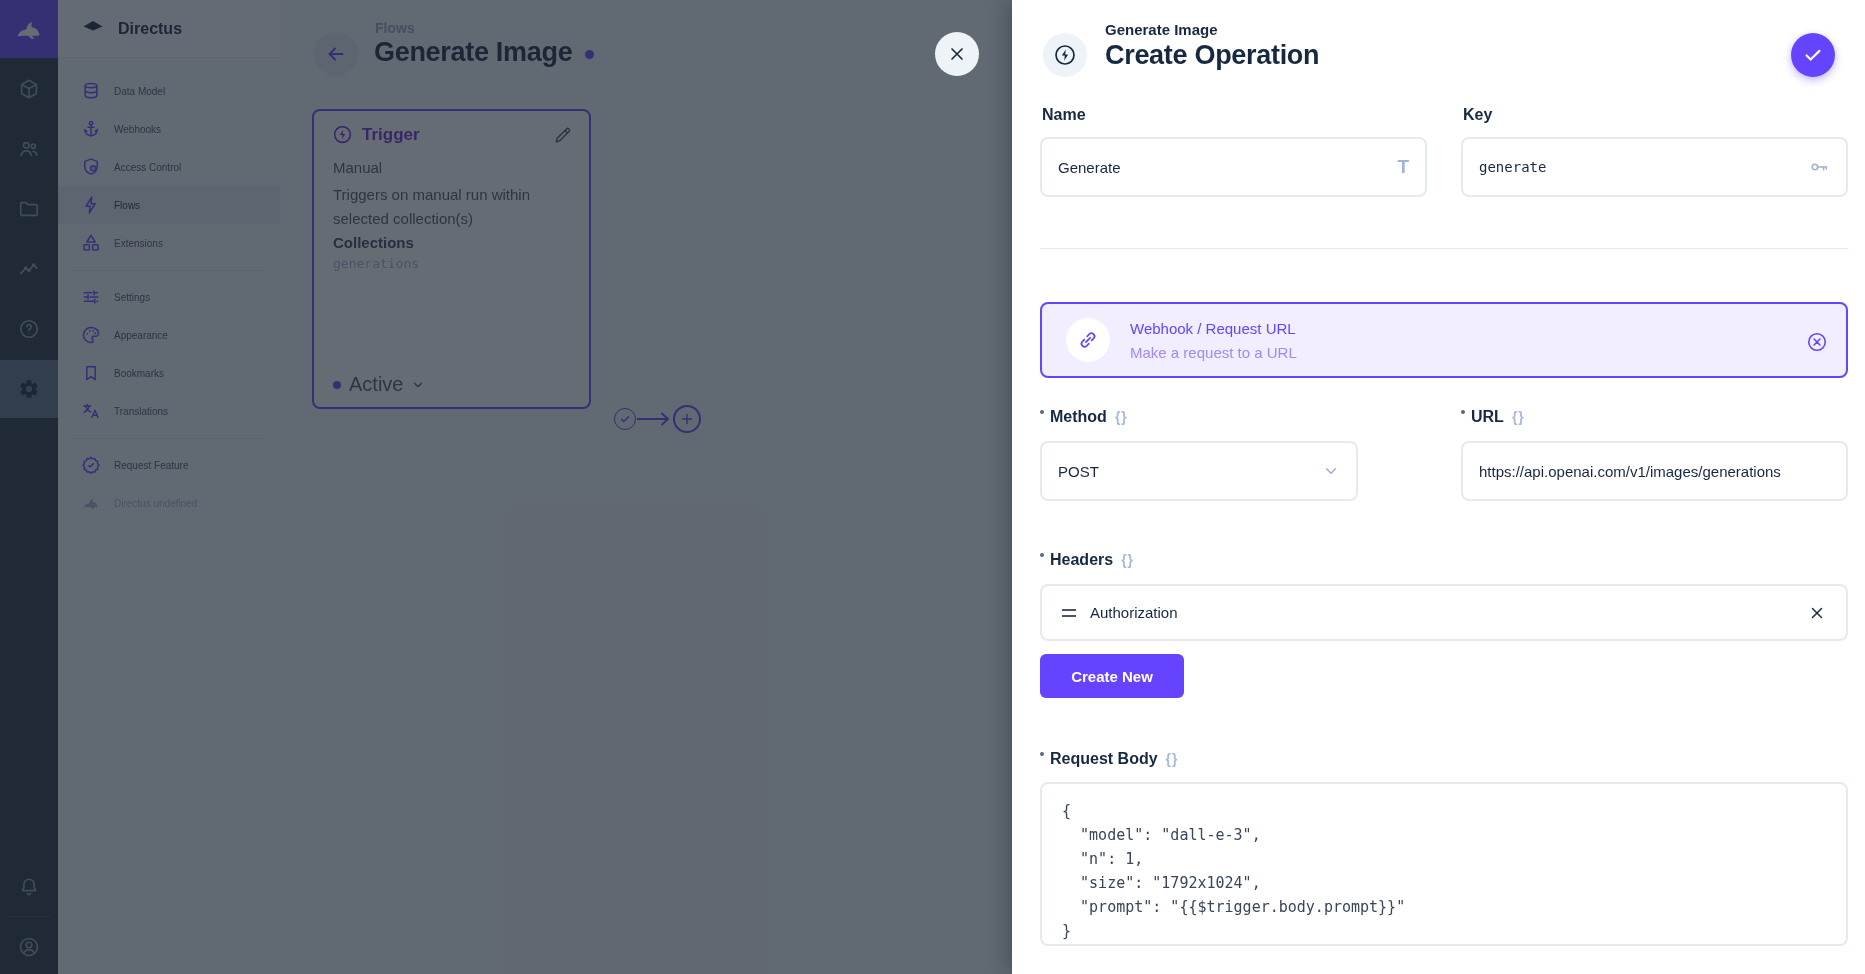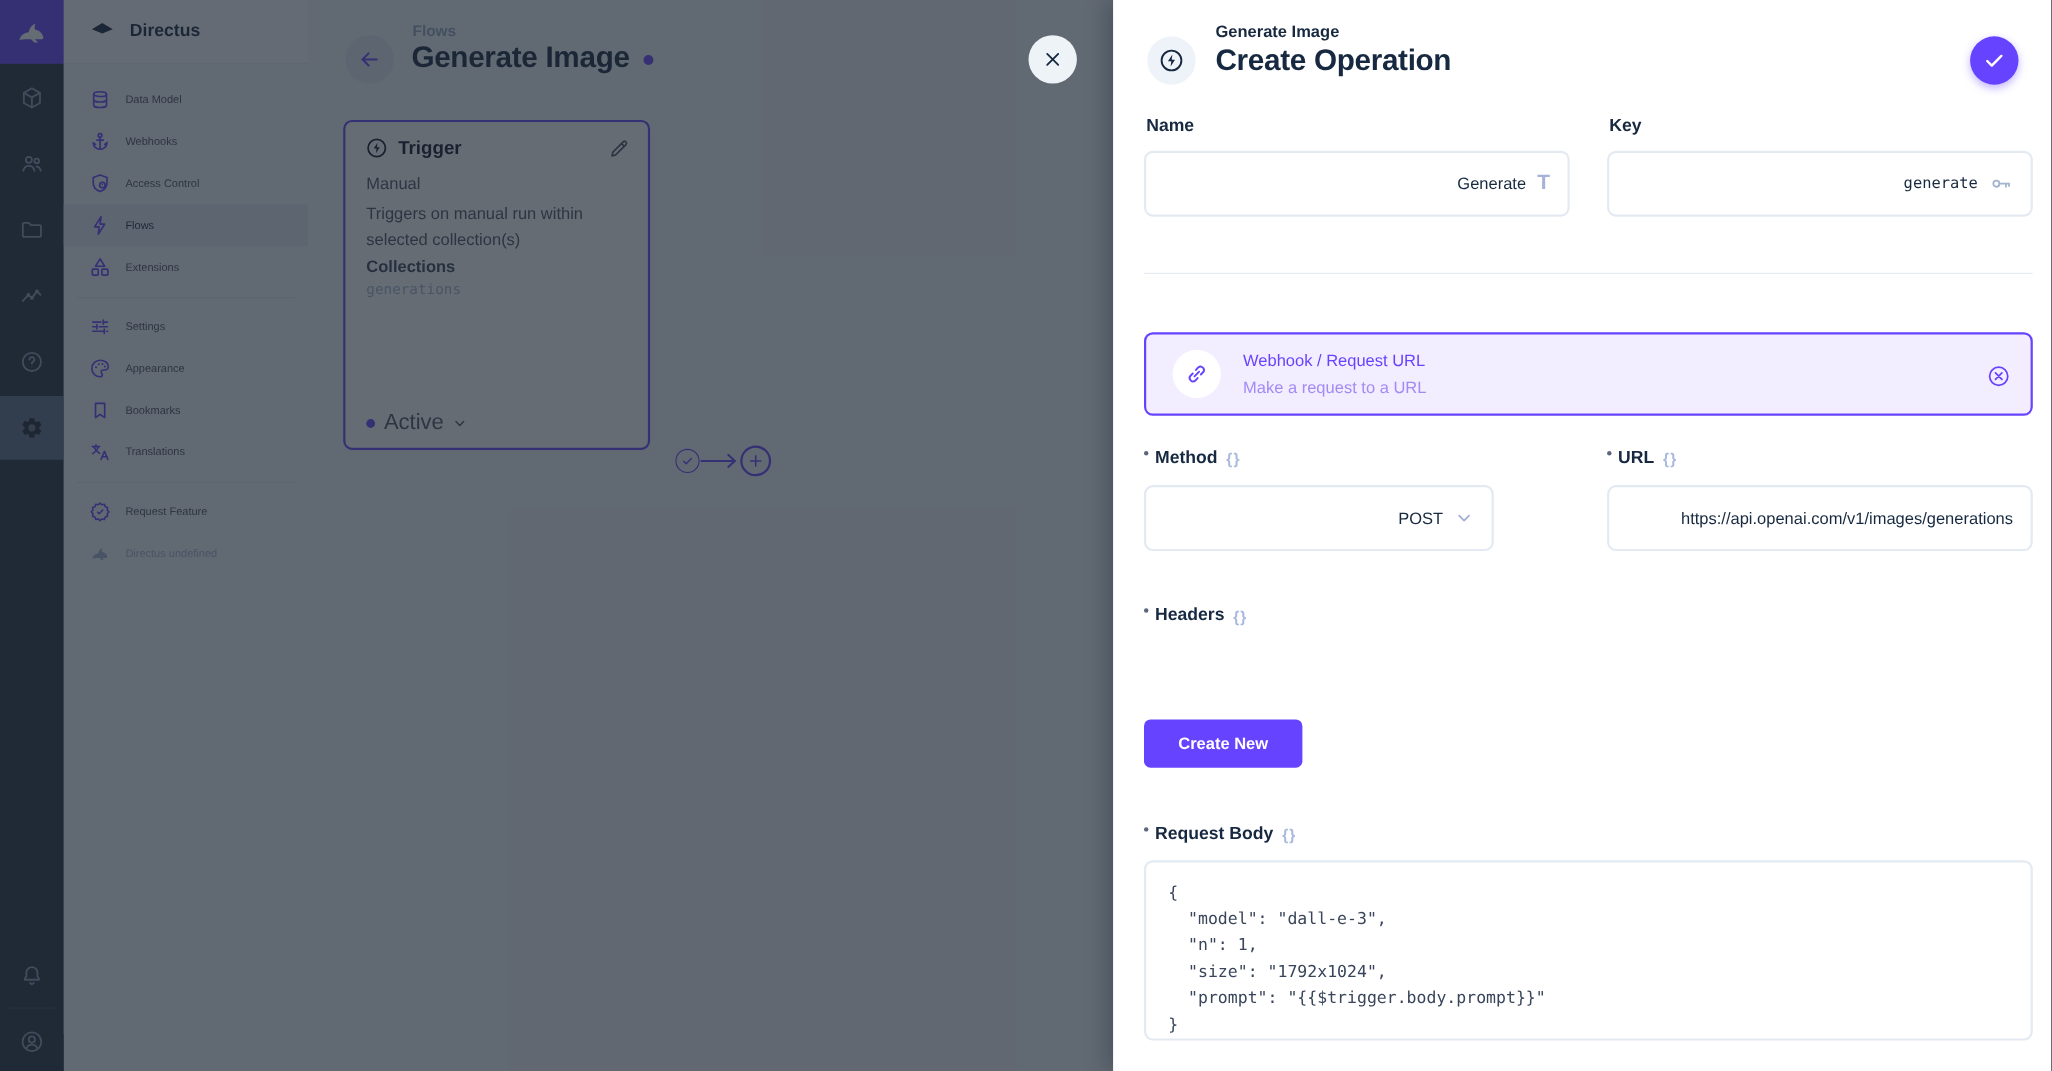--- a/index.html
+++ b/index.html
@@ -28,21 +28,21 @@
 
   
   .main { position:absolute; left:280px; top:0; width:732px; height:974px; background:#F0F4F9; z-index:1; }
   .back-btn { position:absolute; left:34px; top:32px; width:44px; height:44px; border-radius:50%; background:#E2E9F1; border:none; color:#6644FF; display:flex; align-items:center; justify-content:center; cursor:pointer; }
   .crumb { position:absolute; left:95px; top:20px; font-size:14px; font-weight:600; color:#93A8C2; }
   .title-row { position:absolute; left:94px; top:37px; display:flex; align-items:center; gap:13px; }
   .title-row .page-title { font-size:27px; font-weight:700; color:#172940; letter-spacing:-0.3px; }
   .unsaved-dot { width:9px; height:9px; border-radius:50%; background:#6644FF; margin-top:4px; }
 
   .trigger-card { position:absolute; left:32px; top:109px; width:279px; height:300px; background:#ffffff; border:2px solid #6644FF; border-radius:8px; cursor:pointer; }
-  .t-head { position:absolute; left:18px; top:13px; display:flex; align-items:center; gap:9px; color:#0f172a; }
+  .t-head { position:absolute; left:18px; top:13px; display:flex; align-items:center; gap:9px; color:#6d28d9; }
   .t-head .t-label { font-size:17px; font-weight:700; }
   .t-edit { position:absolute; right:14px; top:13px; width:22px; height:22px; color:#4F5464; background:none; border:none; cursor:pointer; }
   .t-manual { position:absolute; left:19px; top:48px; font-size:15px; color:#4F5464; }
   .t-desc { position:absolute; left:19px; top:72px; right:16px; font-size:15px; line-height:24px; color:#4F5464; }
   .t-flabel { position:absolute; left:19px; top:123px; font-size:15px; font-weight:700; color:#39455a; }
   .t-fvalue { position:absolute; left:19px; top:145px; font-family:"DejaVu Sans Mono",monospace; font-size:13px; color:#A2B5CF; }
   .t-status { position:absolute; left:19px; bottom:11px; display:flex; align-items:center; gap:8px; font-size:20px; color:#4F5464; cursor:pointer; }
   .status-dot { width:8px; height:8px; border-radius:50%; background:#6644FF; }
 
   .conn-check { position:absolute; left:300px; top:297px; width:22px; height:22px; border-radius:50%; background:#F0F4F9; border:1.5px solid #6644FF; color:#6644FF; display:flex; align-items:center; justify-content:center; }
@@ -59,21 +59,21 @@
   .d-sub { position:absolute; left:93px; top:21px; font-size:15px; font-weight:700; color:#172940; }
   .d-title { position:absolute; left:93px; top:40px; font-size:27px; font-weight:700; color:#172940; letter-spacing:-0.3px; }
   .fab-save { position:absolute; left:779px; top:33px; width:44px; height:44px; border-radius:50%; background:#6644FF; border:none; color:#fff; display:flex; align-items:center; justify-content:center; cursor:pointer; box-shadow:0 3px 8px rgba(102,68,255,0.4); }
 
   .d-content { position:absolute; left:28px; top:0; width:808px; height:974px; }
   .f-label { position:absolute; font-size:16px; font-weight:700; color:#172940; display:flex; align-items:center; gap:8px; }
   .req-dot { width:4px; height:4px; border-radius:50%; background:#5b6680; margin-top:-10px; margin-right:-2px; }
   .braces { font-size:14px; font-weight:700; color:#AAB8DF; letter-spacing:1px; cursor:pointer; }
 
   .field { position:absolute; height:60px; border:2px solid #E4EAF1; border-radius:8px; background:#fff; display:flex; align-items:center; padding:0 16px; gap:10px; }
-  .field input { flex:1; border:none; outline:none; font-size:15px; color:#172940; font-family:inherit; background:transparent; min-width:0;text-align:right; }
+  .field input { flex:1; border:none; outline:none; font-size:15px; color:#172940; font-family:inherit; background:transparent; min-width:0; }
   .field input.mono, .mono { font-family:"DejaVu Sans Mono",monospace; font-size:14px; }
   .t-glyph { font-size:19px; font-weight:700; color:#A5B3D8; cursor:pointer; }
   .f-icon { color:#A2B5CF; display:flex; }
 
   .d-divider { position:absolute; left:0; top:248px; width:808px; border-top:1px solid #E4EAF1; }
 
   .banner { position:absolute; left:0; top:302px; width:808px; height:76px; background:#F2EDFF; border:2px solid #6644FF; border-radius:8px; cursor:pointer; }
   .banner .b-circle { position:absolute; left:24px; top:14px; width:44px; height:44px; border-radius:50%; background:#fff; color:#6644FF; display:flex; align-items:center; justify-content:center; }
   .banner .b-title { position:absolute; left:88px; top:16px; font-size:15px; font-weight:400; color:#6644FF; }
   .banner .b-sub { position:absolute; left:88px; top:40px; font-size:15px; color:#A18BF5; }
@@ -463,20 +463,32 @@
       </div>
       <div class="field" style="left:421px; top:441px; width:387px;">
         <input value="https://api.openai.com/v1/images/generations" style="">
       </div>
 
       <div class="f-label" style="left:0; top:551px;">
         <span class="req-dot"></span>
         <span>Headers</span>
         <span class="braces">{}</span>
       </div>
+      <div class="headers-box">
+        <span class="drag-handle">
+            <i></i>
+            <i></i>
+          </span>
+        <span class="h-value">Authorization</span>
+        <button class="h-remove">
+          <svg width="18" height="18" viewBox="0 0 24 24" fill="none" stroke="currentColor" stroke-width="1.9" stroke-linecap="round">
+              <path d="M6 6l12 12M18 6L6 18"></path>
+            </svg>
+        </button>
+      </div>
       <button class="create-new">Create New</button>
 
       <div class="f-label" style="left:0; top:750px;">
         <span class="req-dot"></span>
         <span>Request Body</span>
         <span class="braces">{}</span>
       </div>
       <div class="code-box">
         <div class="code-line">{</div>
         <div class="code-line">  "model": "dall-e-3",</div>

